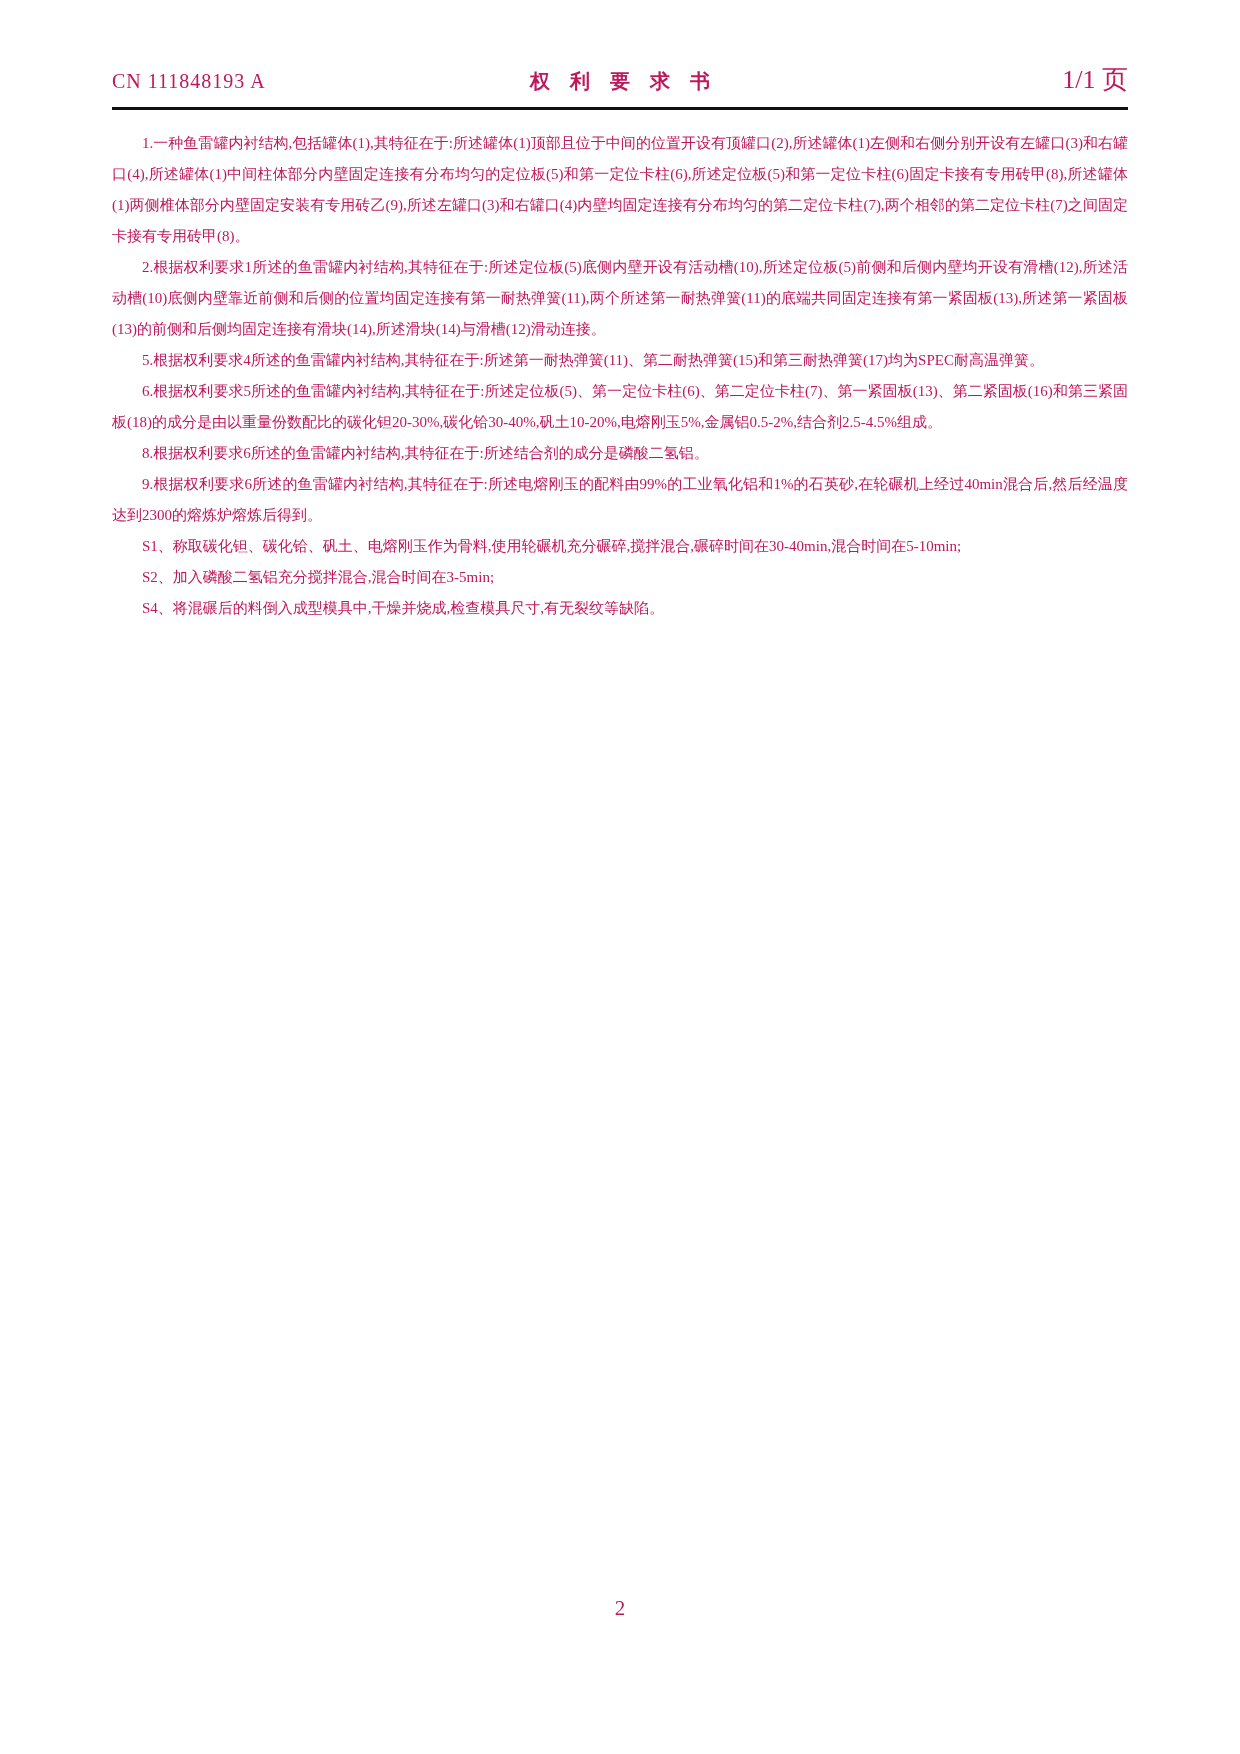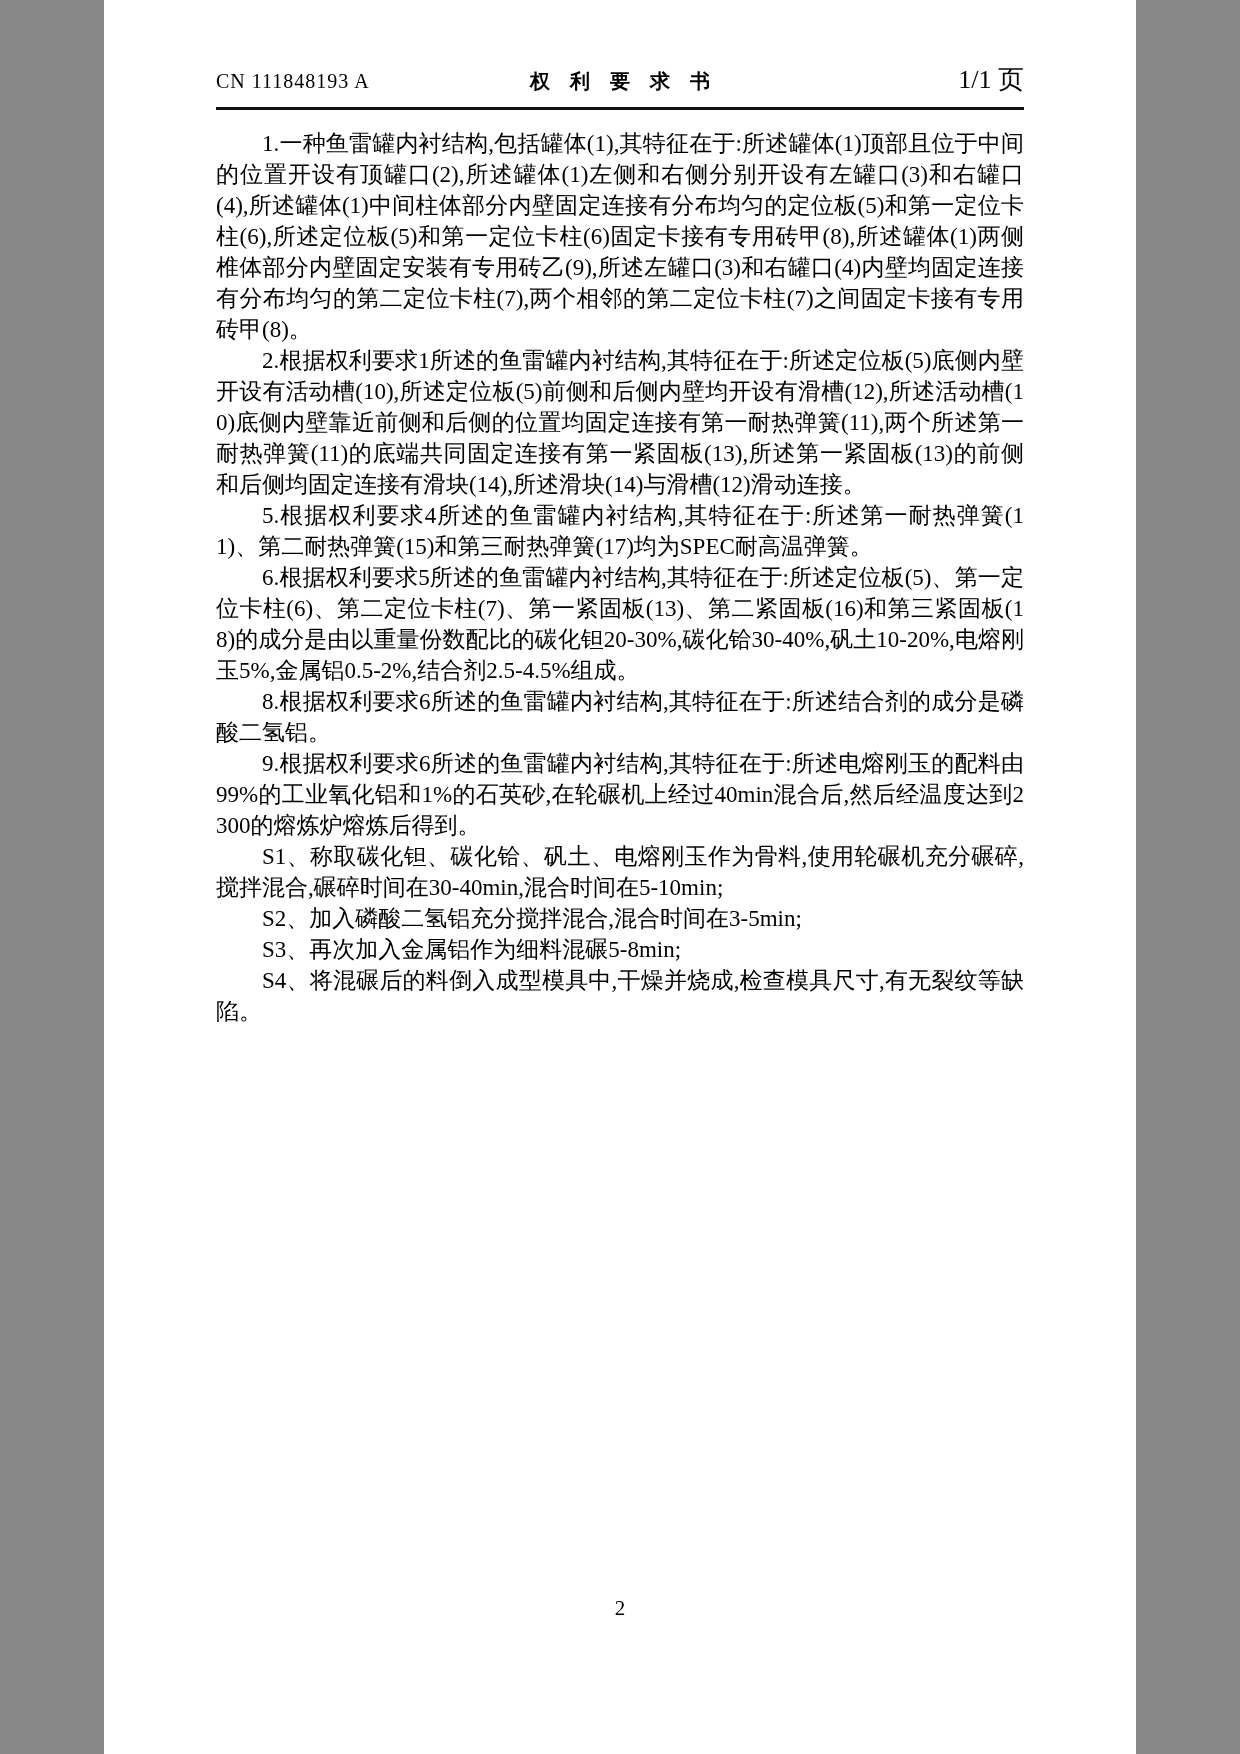--- a/index.html
+++ b/index.html
@@ -1,23 +1,23 @@
 <!DOCTYPE html>
 <html><head>
 <meta charset="utf-8">
 <style>
   * { margin: 0; padding: 0; box-sizing: border-box; }
   html, body { background: #888; }
   .page {
     position: relative;
-    width: 1032px;
+    width: 1240px;
     height: 1754px;
     margin: 0 auto;
     background: #ffffff;
-    color: #000000;
+    color: #be185d;
     font-family: "Liberation Serif", "DejaVu Serif", serif;
     overflow: hidden;
   }
   .header {
     position: absolute;
     left: 112px;
     right: 112px;
     top: 62px;
     display: flex;
     align-items: baseline;
@@ -44,21 +44,21 @@
     font-size: 26px;
     white-space: nowrap;
     width: 260px;
     text-align: right;
   }
   .body {
     position: absolute;
     left: 112px;
     right: 112px;
     top: 128px;
-    font-size: 23px;
+    font-size: 15px;
     line-height: 31px;
     text-align: justify;
     text-justify: inter-ideograph;
   }
   .para {
     text-indent: 2em;
     word-break: break-all;
   }
   .footer {
     position: absolute;
@@ -82,21 +82,20 @@
 
   <div class="body">
     <div class="para">1.一种鱼雷罐内衬结构,包括罐体(1),其特征在于:所述罐体(1)顶部且位于中间的位置开设有顶罐口(2),所述罐体(1)左侧和右侧分别开设有左罐口(3)和右罐口(4),所述罐体(1)中间柱体部分内壁固定连接有分布均匀的定位板(5)和第一定位卡柱(6),所述定位板(5)和第一定位卡柱(6)固定卡接有专用砖甲(8),所述罐体(1)两侧椎体部分内壁固定安装有专用砖乙(9),所述左罐口(3)和右罐口(4)内壁均固定连接有分布均匀的第二定位卡柱(7),两个相邻的第二定位卡柱(7)之间固定卡接有专用砖甲(8)。</div>
     <div class="para">2.根据权利要求1所述的鱼雷罐内衬结构,其特征在于:所述定位板(5)底侧内壁开设有活动槽(10),所述定位板(5)前侧和后侧内壁均开设有滑槽(12),所述活动槽(10)底侧内壁靠近前侧和后侧的位置均固定连接有第一耐热弹簧(11),两个所述第一耐热弹簧(11)的底端共同固定连接有第一紧固板(13),所述第一紧固板(13)的前侧和后侧均固定连接有滑块(14),所述滑块(14)与滑槽(12)滑动连接。</div>
     <div class="para">5.根据权利要求4所述的鱼雷罐内衬结构,其特征在于:所述第一耐热弹簧(11)、第二耐热弹簧(15)和第三耐热弹簧(17)均为SPEC耐高温弹簧。</div>
     <div class="para">6.根据权利要求5所述的鱼雷罐内衬结构,其特征在于:所述定位板(5)、第一定位卡柱(6)、第二定位卡柱(7)、第一紧固板(13)、第二紧固板(16)和第三紧固板(18)的成分是由以重量份数配比的碳化钽20-30%,碳化铪30-40%,矾土10-20%,电熔刚玉5%,金属铝0.5-2%,结合剂2.5-4.5%组成。</div>
     <div class="para">8.根据权利要求6所述的鱼雷罐内衬结构,其特征在于:所述结合剂的成分是磷酸二氢铝。</div>
     <div class="para">9.根据权利要求6所述的鱼雷罐内衬结构,其特征在于:所述电熔刚玉的配料由99%的工业氧化铝和1%的石英砂,在轮碾机上经过40min混合后,然后经温度达到2300的熔炼炉熔炼后得到。</div>
     <div class="para">S1、称取碳化钽、碳化铪、矾土、电熔刚玉作为骨料,使用轮碾机充分碾碎,搅拌混合,碾碎时间在30-40min,混合时间在5-10min;</div>
     <div class="para">S2、加入磷酸二氢铝充分搅拌混合,混合时间在3-5min;</div>
-    <div class="para">S3、再次加入金属铝作为细料混碾5-8min;</div>
     <div class="para">S4、将混碾后的料倒入成型模具中,干燥并烧成,检查模具尺寸,有无裂纹等缺陷。</div>
   </div>
 
   <div class="footer">
     <span>2</span>
   </div>
 
 </div>
 
 </body></html>

